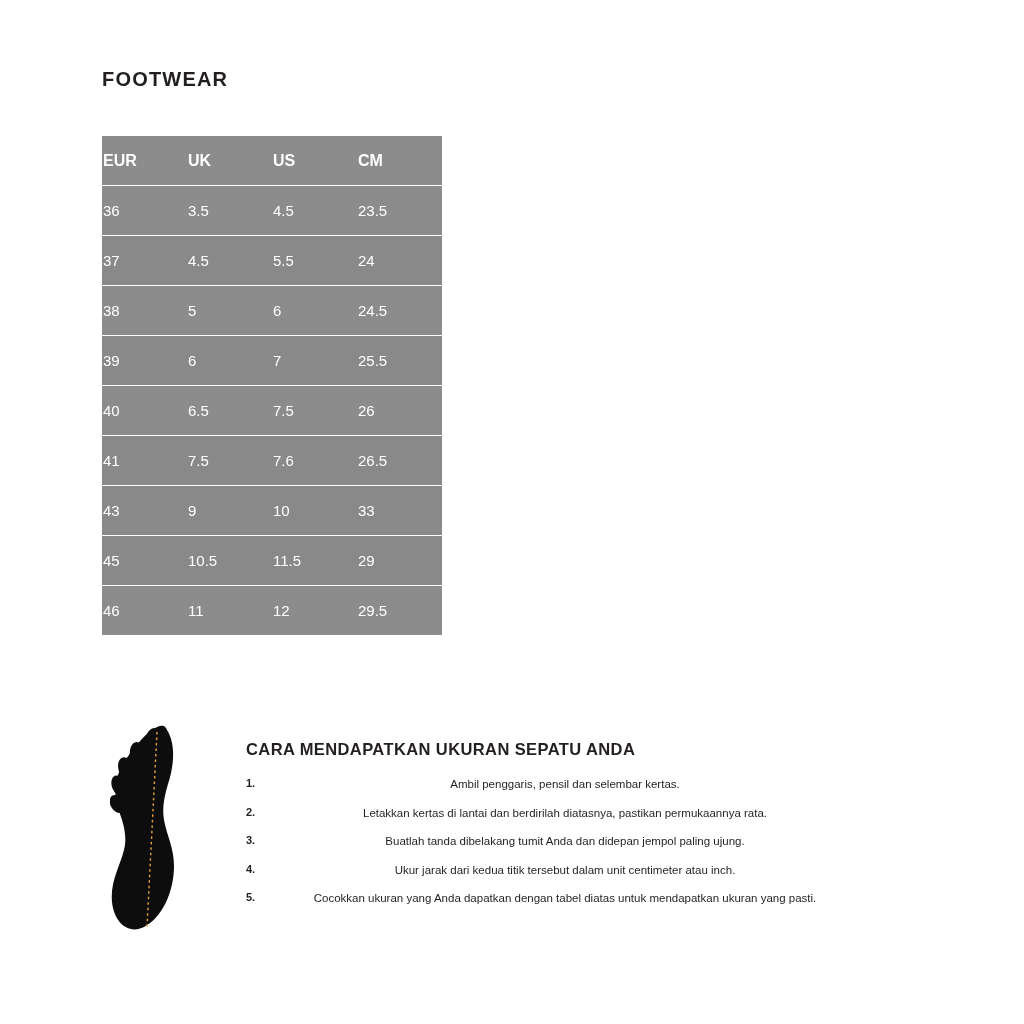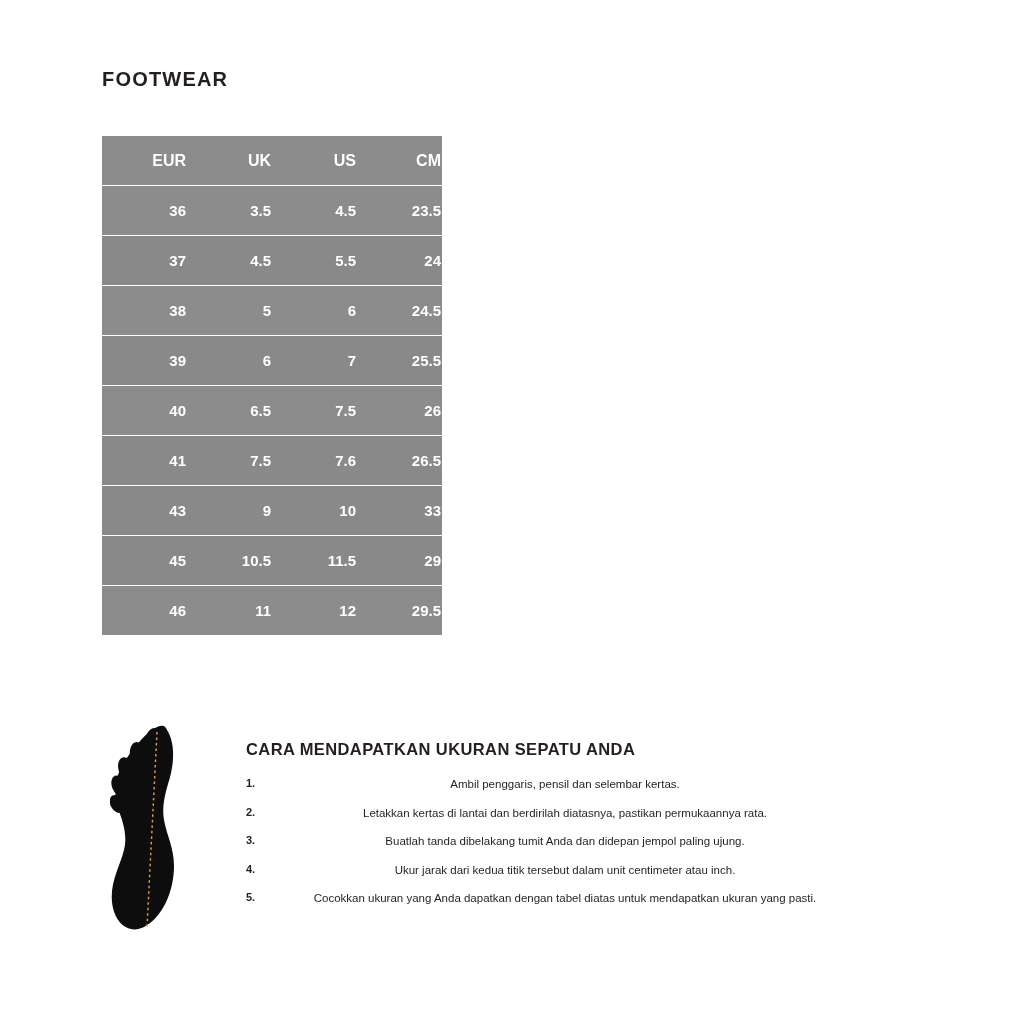--- a/index.html
+++ b/index.html
@@ -31,34 +31,34 @@
     position: absolute;
     left: 102px;
     top: 136px;
     width: 340px;
     border-collapse: collapse;
     table-layout: fixed;
   }
   .size-table th,
   .size-table td {
     height: 47px;
-    text-align: right;
+    text-align: left;
     vertical-align: middle;
     color: #ffffff;
     font-size: 15px;
     border-bottom: 1px solid #ffffff;
   }
   .size-table th {
     background: #8c8c8c;
     font-weight: bold;
     font-size: 16px;
   }
   .size-table td {
     background: #8c8c8c;
-    font-weight: bold;
+    font-weight: normal;
   }
   .size-table tr.alt td {
     background: #898989;
   }
 
   
   .howto {
     position: absolute;
     left: 246px;
     top: 740px;

